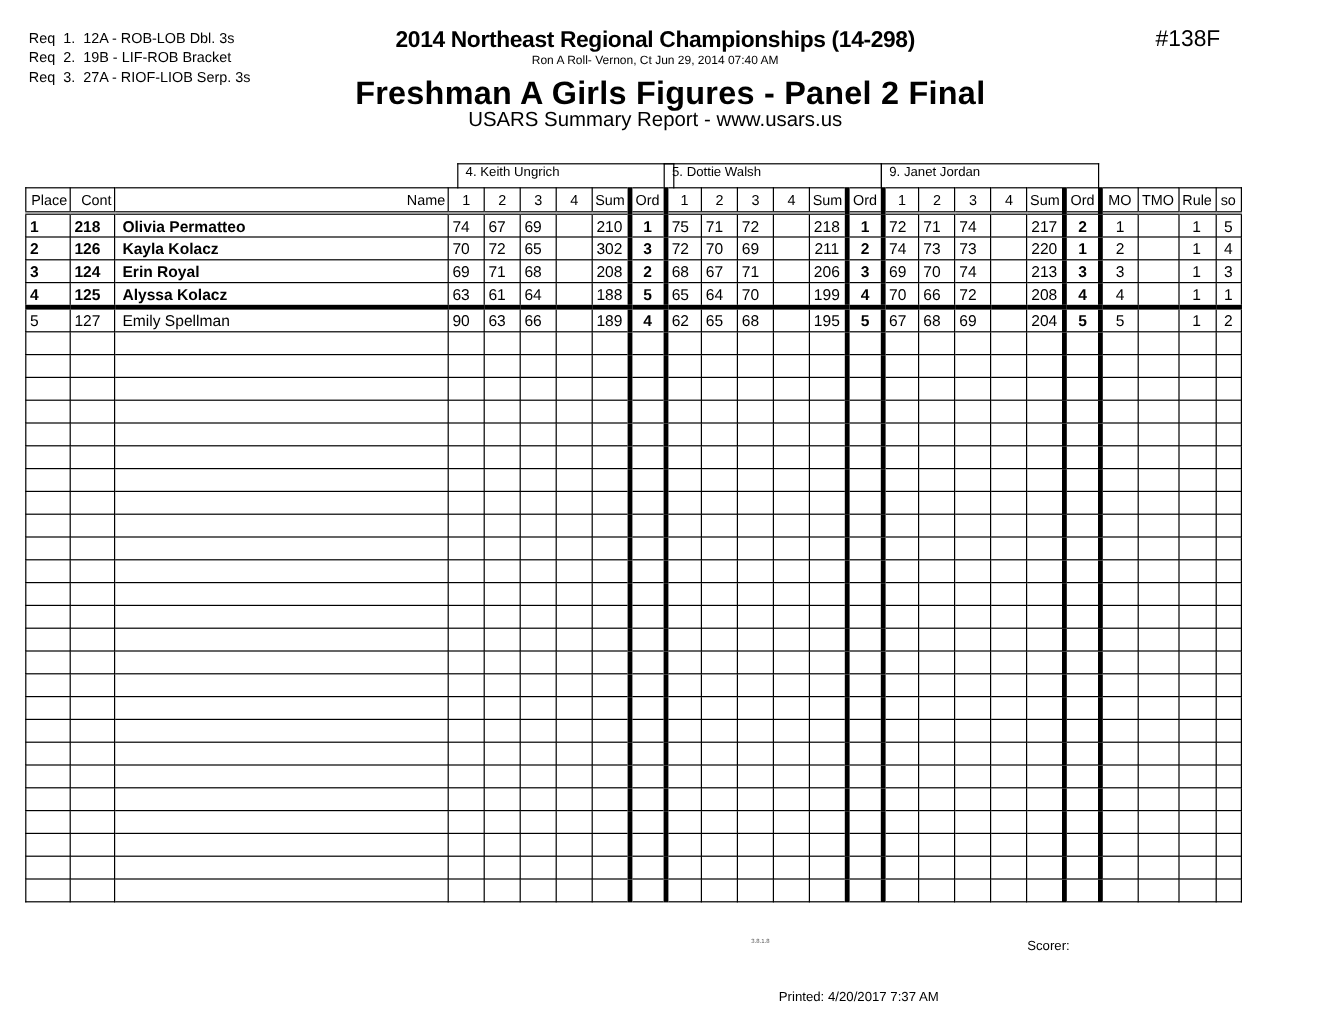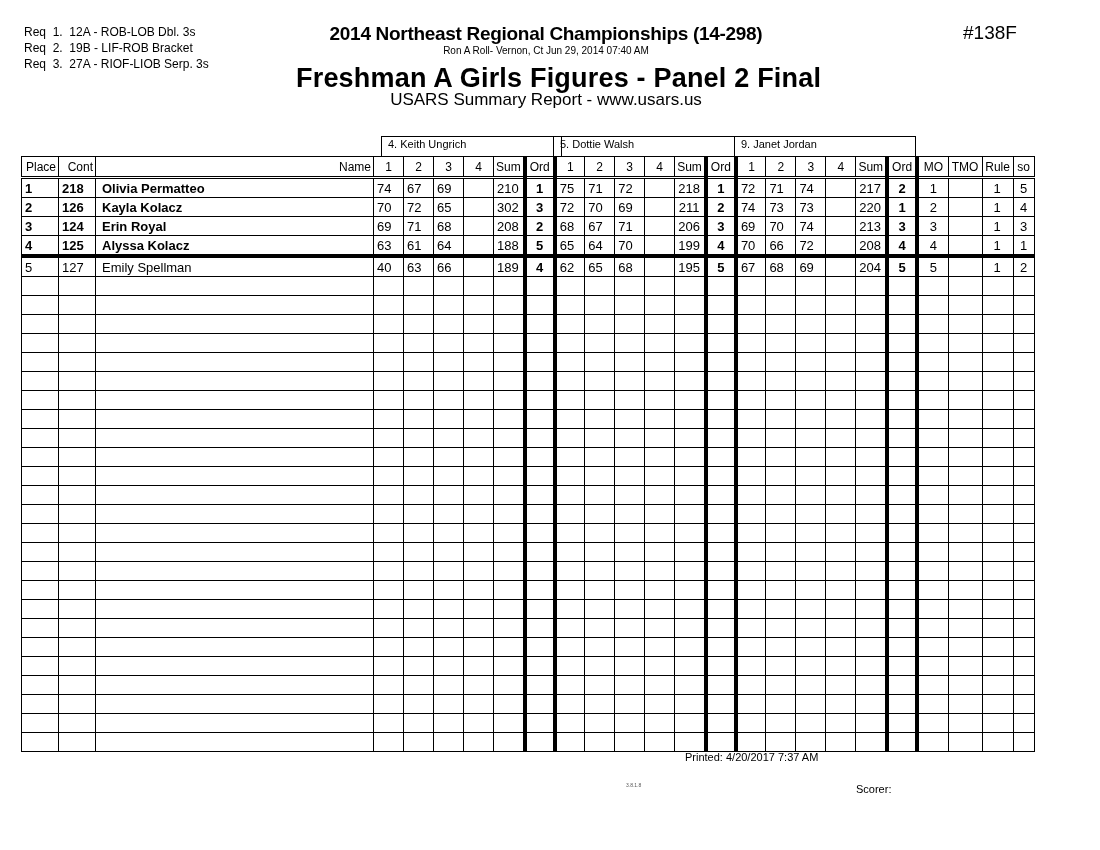--- a/index.html
+++ b/index.html
@@ -24,21 +24,21 @@
   table.grid td.num { text-align:left; padding-left:3px; }
   table.grid td.sum { text-align:center; padding-right:3px; }
   table.grid td.ord { text-align:center; font-weight:bold; }
   table.grid td.ctr { text-align:center; }
   table.grid .thick-l { border-left:4px solid #000; }
   table.grid tr.bold td.b { font-weight:bold; }
   table.grid tr.cut td { border-bottom:4px solid #000; }
   table.grid td.name { padding-left:6px; }
 
   .footer-ver { position:absolute; left:626px; top:782px; font-size:5px; color:#555; }
-  .footer-printed { position:absolute; left:649px; top:751px; font-size:11px;margin-left:36px; }
+  .footer-printed { position:absolute; left:649px; top:825px; font-size:11px; }
   .footer-scorer { position:absolute; left:856px; top:783px; font-size:11px; }
 </style>
 </head>
 <body>
 
 <div class="reqs">
   <div class="req-line">Req  1.  12A - ROB-LOB Dbl. 3s</div>
   <div class="req-line">Req  2.  19B - LIF-ROB Bracket</div>
   <div class="req-line">Req  3.  27A - RIOF-LIOB Serp. 3s</div>
 </div>
@@ -220,21 +220,21 @@
         <td class="ord thick-l">4</td>
         <td class="ctr thick-l">4</td>
         <td class="ctr"></td>
         <td class="sum">1</td>
         <td class="ctr">1</td>
       </tr>
       <tr>
         <td class="num b">5</td>
         <td class="num b">127</td>
         <td class="name b">Emily Spellman</td>
-        <td class="num">40</td>
+        <td class="num">90</td>
         <td class="num">63</td>
         <td class="num">66</td>
         <td class="num"></td>
         <td class="sum">189</td>
         <td class="ord thick-l">4</td>
         <td class="num thick-l">62</td>
         <td class="num">65</td>
         <td class="num">68</td>
         <td class="num"></td>
         <td class="sum">195</td>

